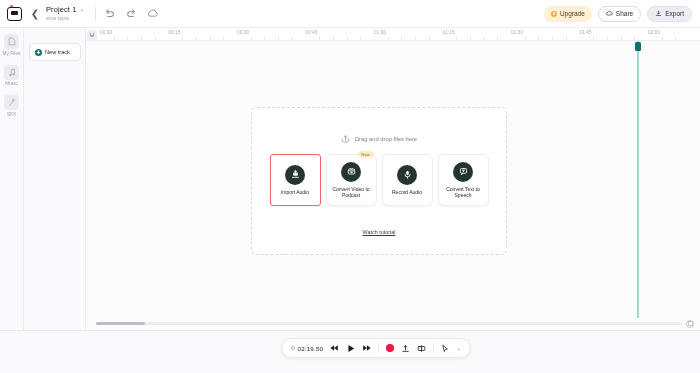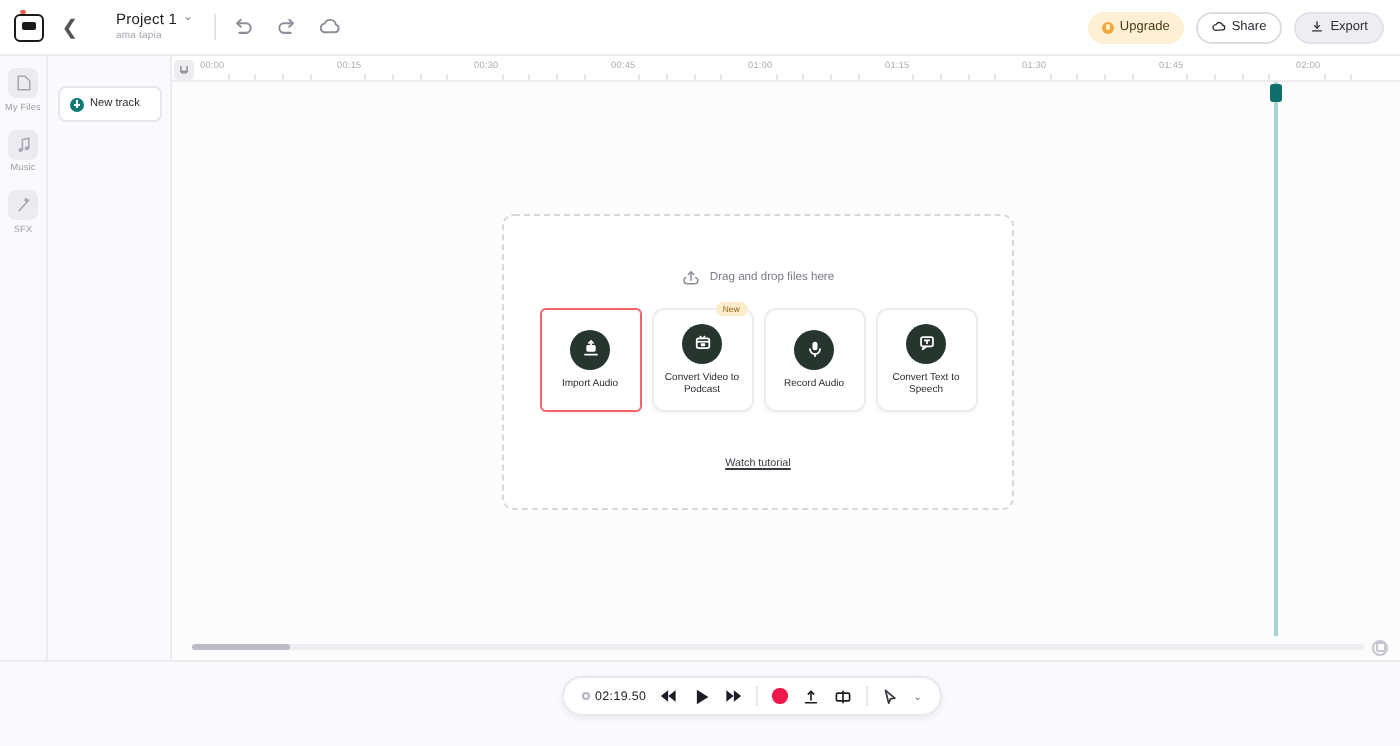--- a/index.html
+++ b/index.html
@@ -53,21 +53,21 @@
   }
   .back-chevron {
     width: 14px; height: 28px;
     display: flex; align-items: center; justify-content: center;
     color: #555; font-size: 10px;
     cursor: pointer;
   }
   .proj-block {
     display: flex; flex-direction: column;
     justify-content: center;
-    margin-left: 16px;
+    margin-left: 4px;
     height: 28px;
   }
   .proj-row { display: flex; align-items: center; gap: 3px; }
   .proj-title {
     font-size: 7.5px; color: #1c1c22; letter-spacing: .1px;
     line-height: 9px;
   }
   .proj-caret { font-size: 6px; color: #8a8a95; line-height: 9px; }
   .proj-sub {
     font-size: 5px; color: #a5a5b0; line-height: 8px;

